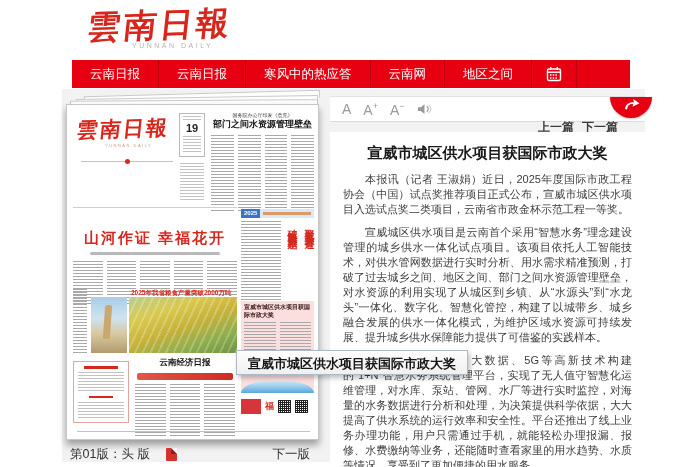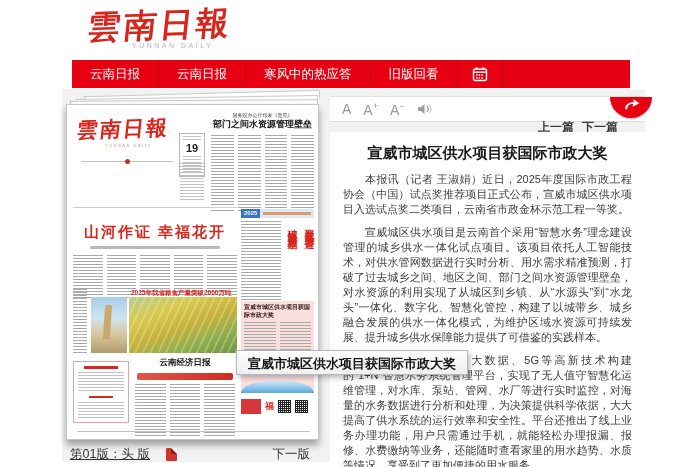--- a/index.html
+++ b/index.html
@@ -34,21 +34,21 @@
   .newspaper { position:absolute; left:66px; top:104px; width:253px; height:336px; background:#fff;
                border:1px solid #c6c6c6; box-shadow:0 5px 7px rgba(0,0,0,.35); overflow:hidden; }
   .np-abs { position:absolute; }
   .np-masthead { font-family:"DejaVu Serif","Liberation Serif",serif; font-weight:bold; font-size:21px;
                  color:#d8261c; letter-spacing:2px; transform:skewX(-8deg) rotate(-2deg); }
   .np-mast-en { font-size:4px; color:#c98; letter-spacing:1.5px; }
   .noise  { background:repeating-linear-gradient(to bottom,#a9a9a9 0 1px,transparent 1px 3px); }
   .noise-l{ background:repeating-linear-gradient(to bottom,#c2c2c2 0 1px,transparent 1px 3px); }
   .cols { display:flex; gap:4px; }
   .cols > div { flex:1; }
-  .np-box { border:1px solid #b9b9b9; text-align:center;margin-top:20px; }
+  .np-box { border:1px solid #b9b9b9; text-align:center; }
   .np-day { font-size:11px; font-weight:bold; color:#222; line-height:12px; }
   .np-kicker { font-size:5px; color:#333; text-align:center; white-space:nowrap; overflow:hidden; }
   .np-head1 { font-size:9px; font-weight:bold; color:#111; text-align:center; white-space:nowrap; }
   .np-head-main { font-size:15px; font-weight:bold; color:#d5281e; text-align:center; letter-spacing:2px; white-space:nowrap; }
   .np-sub { height:3px; background:#b9b9b9; border-radius:2px; }
   .np-banner { display:flex; height:9px; overflow:hidden; }
   .np-banner .yr { background:#3a74c9; color:#fff; font-size:6px; font-weight:bold; line-height:9px; padding:0 3px; }
   .np-banner .rest { flex:1; background:#dce8f8; position:relative; }
   .np-banner .rest::after { content:""; position:absolute; left:3px; top:3px; right:3px; height:3px; background:#d96; }
   .np-vert { writing-mode:vertical-rl; font-size:10px; font-weight:bold; color:#d5281e; letter-spacing:2px; line-height:16px; }
@@ -62,21 +62,21 @@
   .np-wave { background:linear-gradient(180deg,#cfe9f7 0%,#8fc7ea 55%,#5aa7d8 100%); border-radius:40%/100% 100% 0 0; }
   .np-redbox { background:#d6363a; }
   .qr { background-image:repeating-linear-gradient(0deg,#222 0 1px,transparent 1px 2px),
                          repeating-linear-gradient(90deg,#222 0 1px,#f2f2f2 1px 2px); }
   .np-notice { border:1px solid #e3a5a0; }
   .fu { color:#d5281e; font-size:9px; font-weight:bold; font-family:"DejaVu Serif",serif; }
 
   
   .edition-bar { position:absolute; left:70px; top:446px; width:240px; display:flex;
                  justify-content:space-between; align-items:center; font-size:12.5px; color:#333; }
-  .edition-left { display:flex; align-items:center; gap:16px;text-decoration:underline; }
+  .edition-left { display:flex; align-items:center; gap:16px; }
   .pdf-icon { position:relative; width:11px; height:13px; background:#d0342c; border-radius:1px; display:inline-block; }
   .pdf-icon::before { content:""; position:absolute; right:0; top:0; border:3px solid #fff;
                       border-left-color:#f2b; border-bottom-color:#a22; border-color:#f2f2f2 #f2f2f2 #8c1f1a #8c1f1a; }
   .next-page { cursor:pointer; }
 
   
   .panel-toolbar { position:absolute; left:330px; top:96px; width:315px; height:26px; background:#fff;
                    border-top:1px solid #e2e2e2; border-bottom:1px solid #dcdcdc;
                    display:flex; align-items:center; }
   .font-btns { display:flex; align-items:center; gap:12px; margin-left:12px; color:#9a9a9a; }
@@ -108,21 +108,22 @@
 
   <div class="logo">
     <div class="logo-cn">雲南日報</div>
     <div class="logo-en">YUNNAN DAILY</div>
   </div>
 
   <div class="mainnav">
     <div class="nav-item">云南日报</div>
     <div class="nav-item">云南日报</div>
     <div class="nav-item">寒风中的热应答</div>
-    <div class="nav-item">旧版回看</div>
+    <div class="nav-item">云南网</div>
+    <div class="nav-item">地区之间</div>
     <div class="nav-cal">
       <svg width="16" height="16" viewBox="0 0 16 16" fill="none" stroke="#fff" stroke-width="1.4">
         <rect x="1.5" y="3" width="13" height="11.5" rx="1.5"></rect>
         <line x1="1.5" y1="6.2" x2="14.5" y2="6.2"></line>
         <line x1="4.7" y1="1" x2="4.7" y2="4"></line>
         <line x1="11.3" y1="1" x2="11.3" y2="4"></line>
         <line x1="4" y1="9" x2="12" y2="9" stroke-dasharray="1.5 1.2"></line>
         <line x1="4" y1="12" x2="12" y2="12" stroke-dasharray="1.5 1.2"></line>
       </svg>
     </div>
@@ -154,21 +155,21 @@
       <div class="np-kicker">国务院办公厅印发《意见》</div>
       <div class="np-head1">部门之间水资源管理壁垒</div>
       <div class="cols" style="margin-top:4px; height:78px;">
         <div class="noise"></div>
           <div class="noise"></div>
           <div class="noise"></div>
           <div class="noise"></div>
       </div>
     </div>
 
-    <div class="np-abs" style="left:6px; top:102px; width:164px; border-top:1px solid #cfcfcf; padding-top:15px;">
+    <div class="np-abs" style="left:6px; top:102px; width:164px; border-top:1px solid #cfcfcf; padding-top:21px;">
       <div class="np-head-main">山河作证 幸福花开</div>
       <div class="np-sub" style="width:130px; margin:4px auto 6px auto;"></div>
       <div class="cols" style="height:44px;">
         <div class="noise"></div>
           <div class="noise"></div>
           <div class="noise"></div>
           <div class="noise"></div>
           <div class="noise"></div>
       </div>
     </div>

